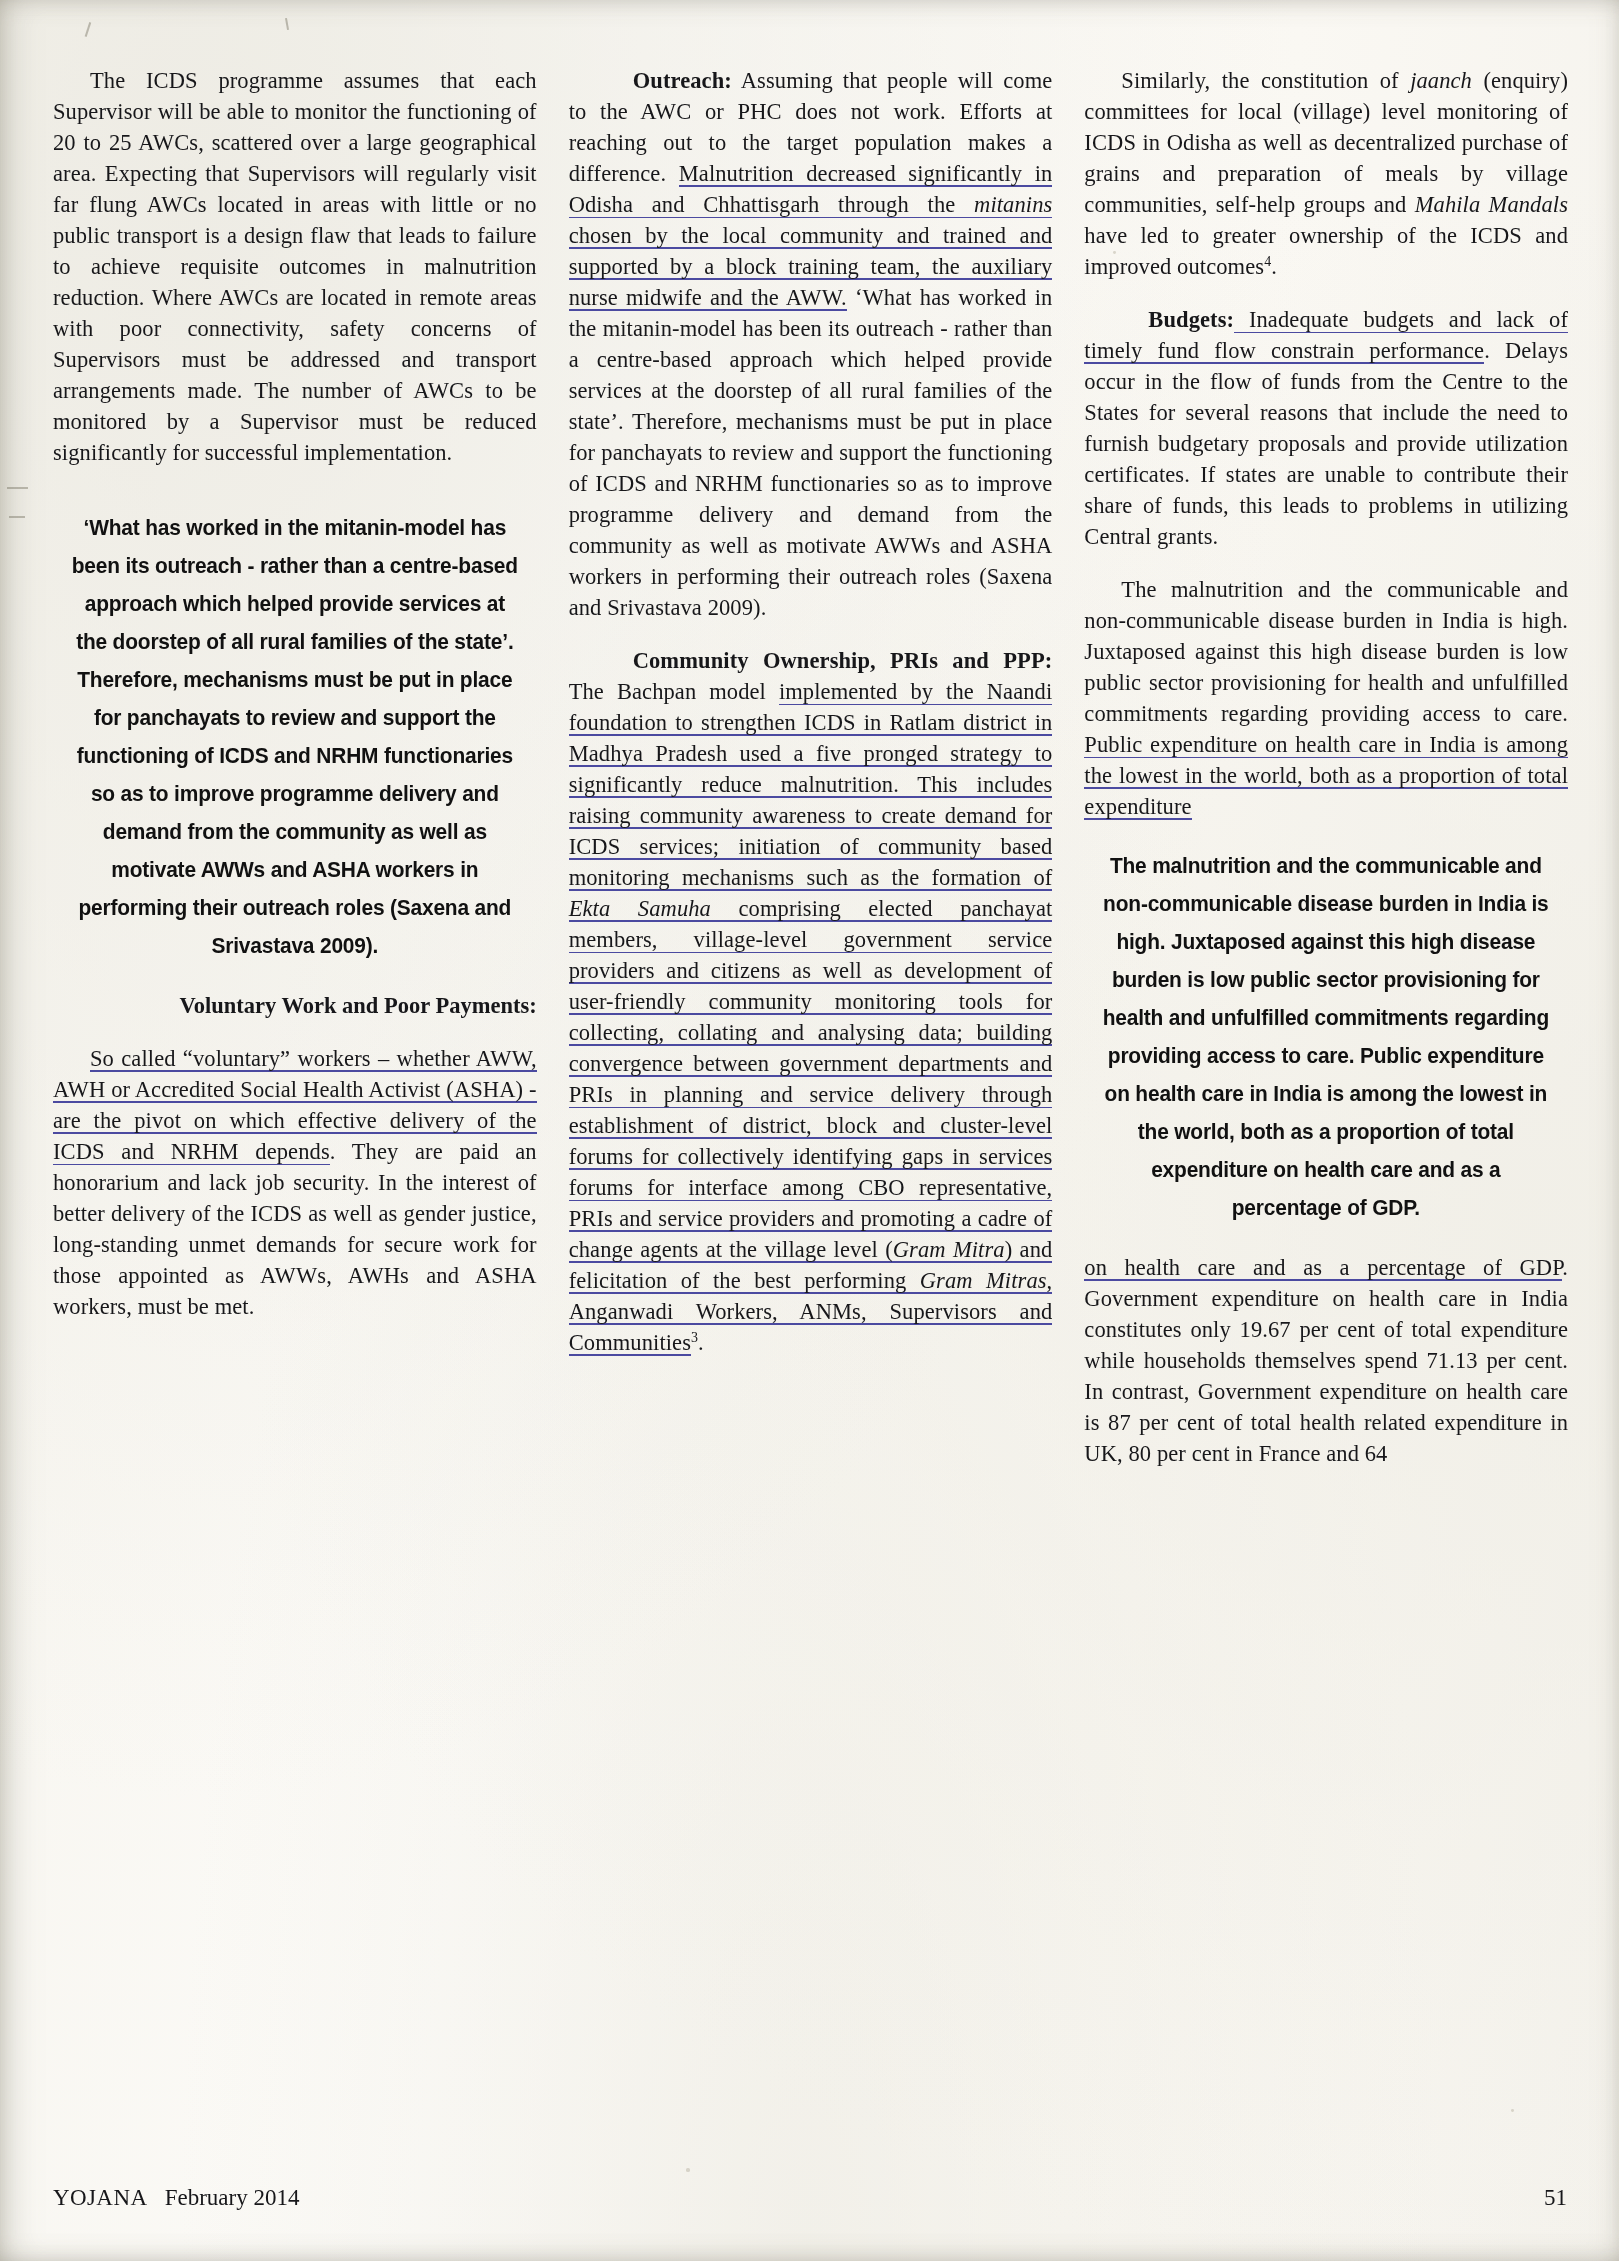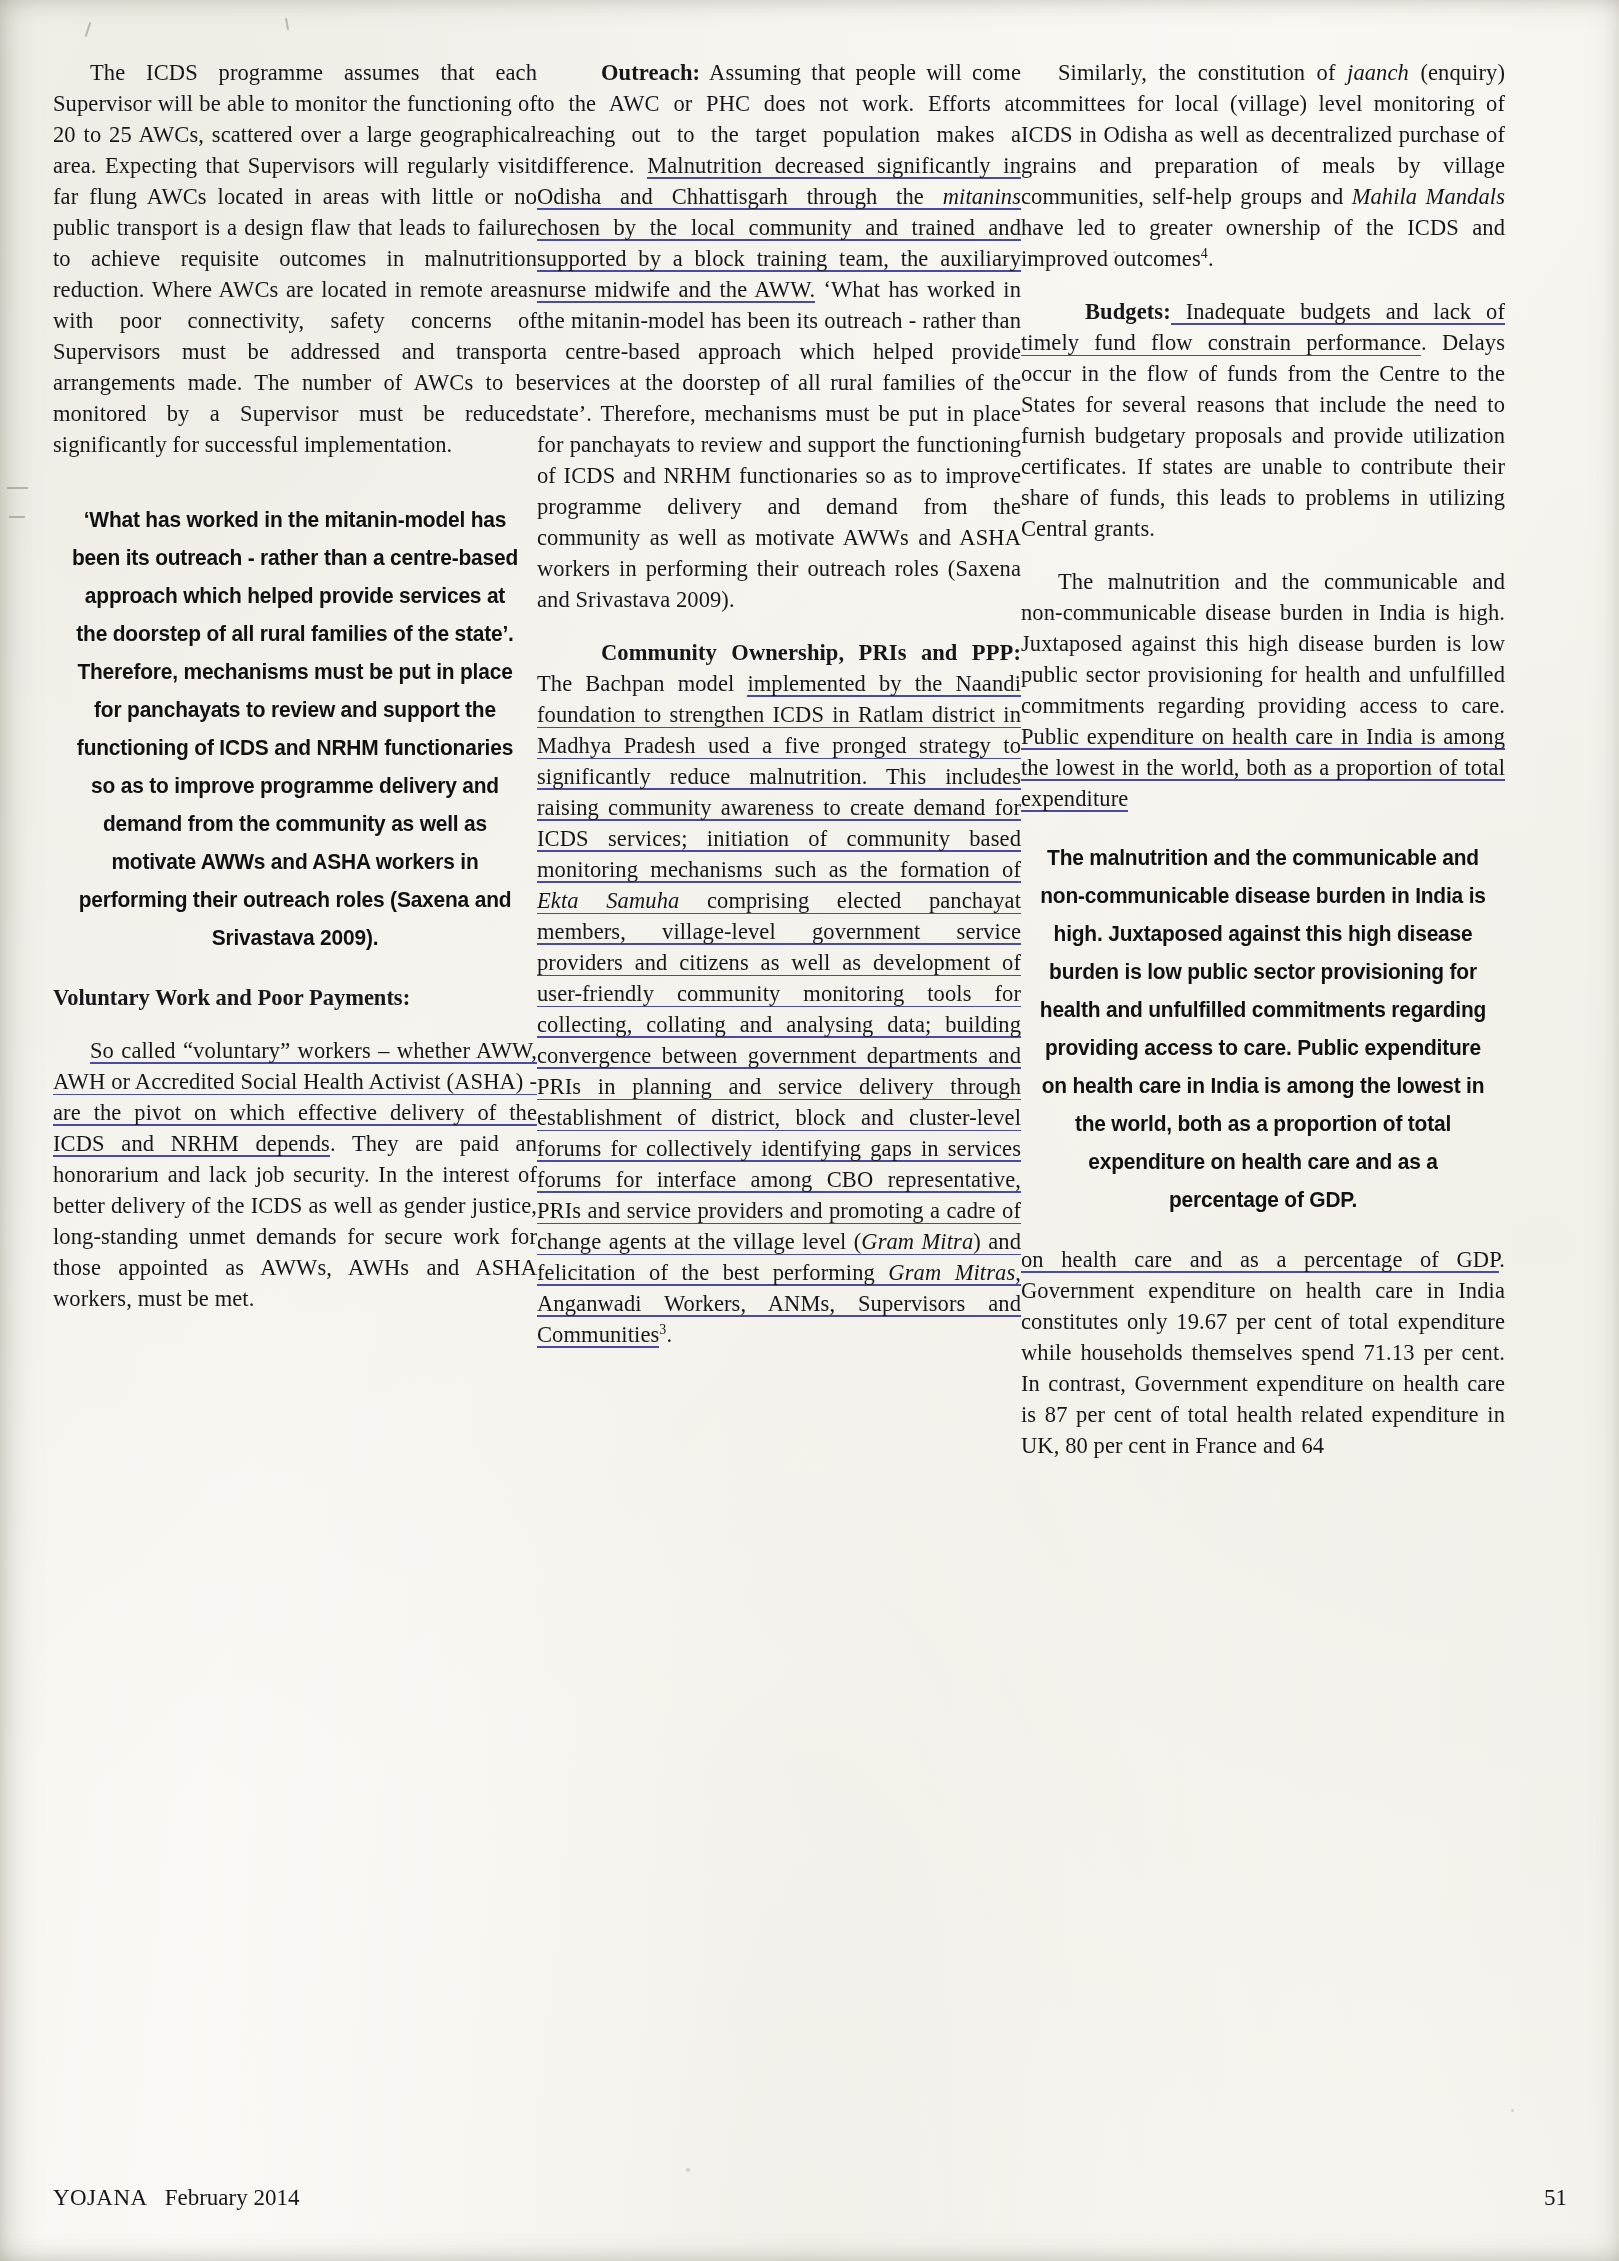--- a/index.html
+++ b/index.html
@@ -30,23 +30,24 @@
                inset 0 -14.7px 32px -22px rgba(120,116,100,.4);
     pointer-events:none;
   }
   .speck{position:absolute;background:#b9b4a4;border-radius:50%;opacity:.5;}
   .stray-mark{position:absolute;background:#8e8a7c;opacity:.55;}
 
   .page{position:absolute;inset:0;padding:0;}
 
   .columns{
     position:absolute;
-    left:53px; top:57px;
+    left:53px; top:65px;
     width:1515px; height:1991px;
     display:flex;
+    gap:32px;
   }
   .col{width:484px;position:relative;}
 
   p{
     margin:0 0 0 0;
     font-size:22.5px;
     line-height:31px;
     text-align:justify;
     text-justify:inter-word;
     letter-spacing:0.1px;
@@ -56,21 +57,21 @@
   p.gap{margin-top:22px;}
   .runin{font-weight:bold;margin-left:27px;}
   .ital{font-style:italic;}
   sup{font-size:.62em;vertical-align:super;line-height:0;}
 
   h3.subhead{
     margin:25px 0 0 0;
     font-size:22.5px;
     line-height:31px;
     font-weight:bold;
-    text-align:left;
+    text-align:right;
   }
 
   
   .pullquote{
     font-family:"Liberation Sans", sans-serif;
     font-weight:bold;
     font-size:22.5px;
     line-height:38px;
     text-align:center;
     letter-spacing:-0.2px;

